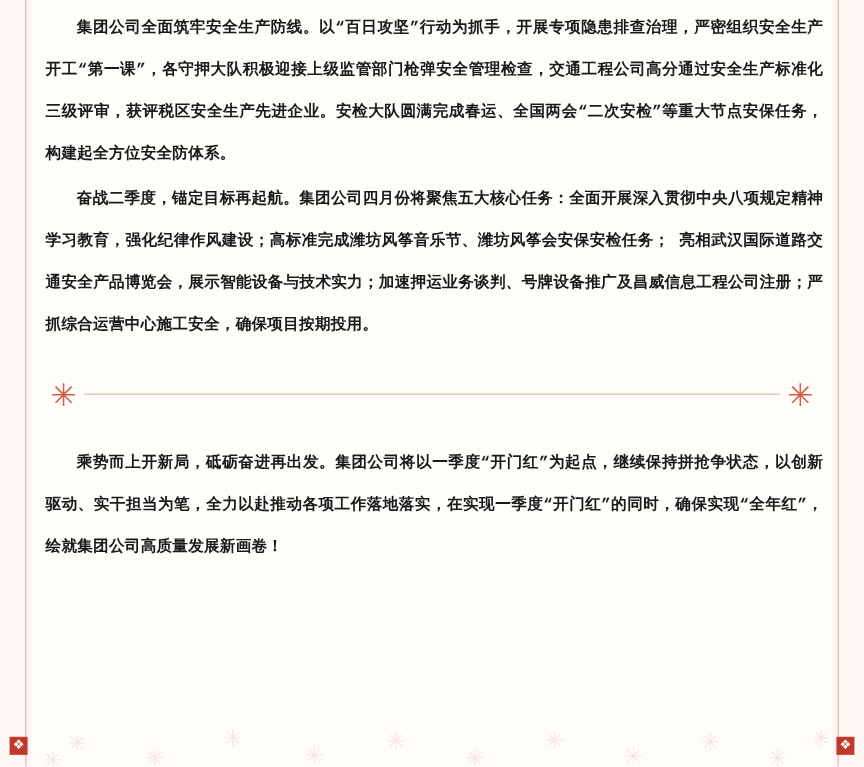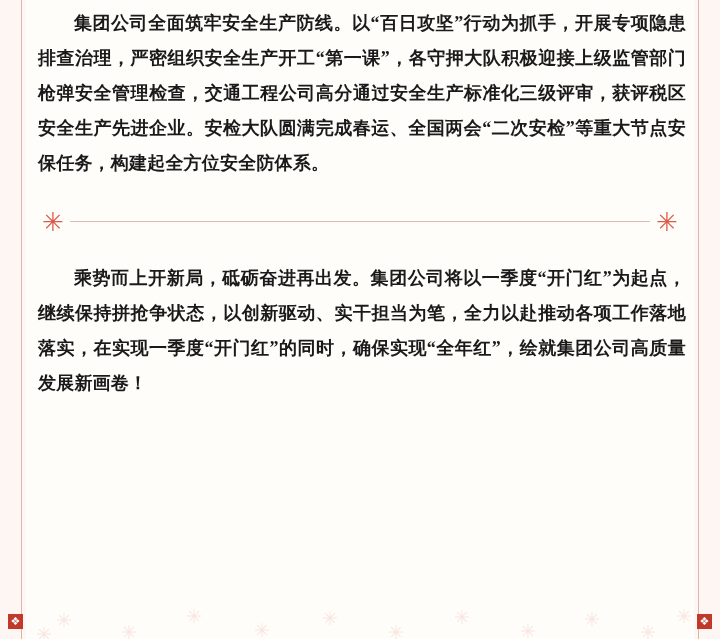--- a/index.html
+++ b/index.html
@@ -45,27 +45,27 @@
     position: absolute;
     left: 26px;
     right: 26px;
     top: 0;
     bottom: 0;
   }
 
   p.para {
     margin: 0 0 2px 0;
     padding: 0 8px 0 12px;
-    font-size: 18px;
+    font-size: 13px;
     line-height: 35px;
     color: #1a1a1a;
     text-align: justify;
     text-justify: inter-ideograph;
     text-indent: 2em;
-    font-family: Liberation Serif, serif;
+    font-family: Liberation Mono, monospace;
     font-weight: 600;
     letter-spacing: .2px;
   }
   .body-block {
     padding-top: 6px;
   }
 
   
   .divider {
     position: relative;
@@ -139,20 +139,21 @@
     <div class="edge-line"></div>
   </div>
   <div class="edge right">
     <div class="edge-line"></div>
   </div>
 
   <div class="content">
 
     <div class="body-block">
       <p class="para">集团公司全面筑牢安全生产防线。以“百日攻坚”行动为抓手，开展专项隐患排查治理，严密组织安全生产开工“第一课”，各守押大队积极迎接上级监管部门枪弹安全管理检查，交通工程公司高分通过安全生产标准化三级评审，获评税区安全生产先进企业。安检大队圆满完成春运、全国两会“二次安检”等重大节点安保任务，构建起全方位安全防体系。</p>
+      <p class="para">奋战二季度，锚定目标再起航。集团公司四月份将聚焦五大核心任务：全面开展深入贯彻中央八项规定精神学习教育，强化纪律作风建设；高标准完成潍坊风筝音乐节、潍坊风筝会安保安检任务； 亮相武汉国际道路交通安全产品博览会，展示智能设备与技术实力；加速押运业务谈判、号牌设备推广及昌威信息工程公司注册；严抓综合运营中心施工安全，确保项目按期投用。</p>
     </div>
 
     <div class="divider">
       <div class="rule"></div>
       <div class="orn left">✳</div>
       <div class="orn right">✳</div>
     </div>
 
     <div class="closing">
       <p class="para">乘势而上开新局，砥砺奋进再出发。集团公司将以一季度“开门红”为起点，继续保持拼抢争状态，以创新驱动、实干担当为笔，全力以赴推动各项工作落地落实，在实现一季度“开门红”的同时，确保实现“全年红”，绘就集团公司高质量发展新画卷！</p>

